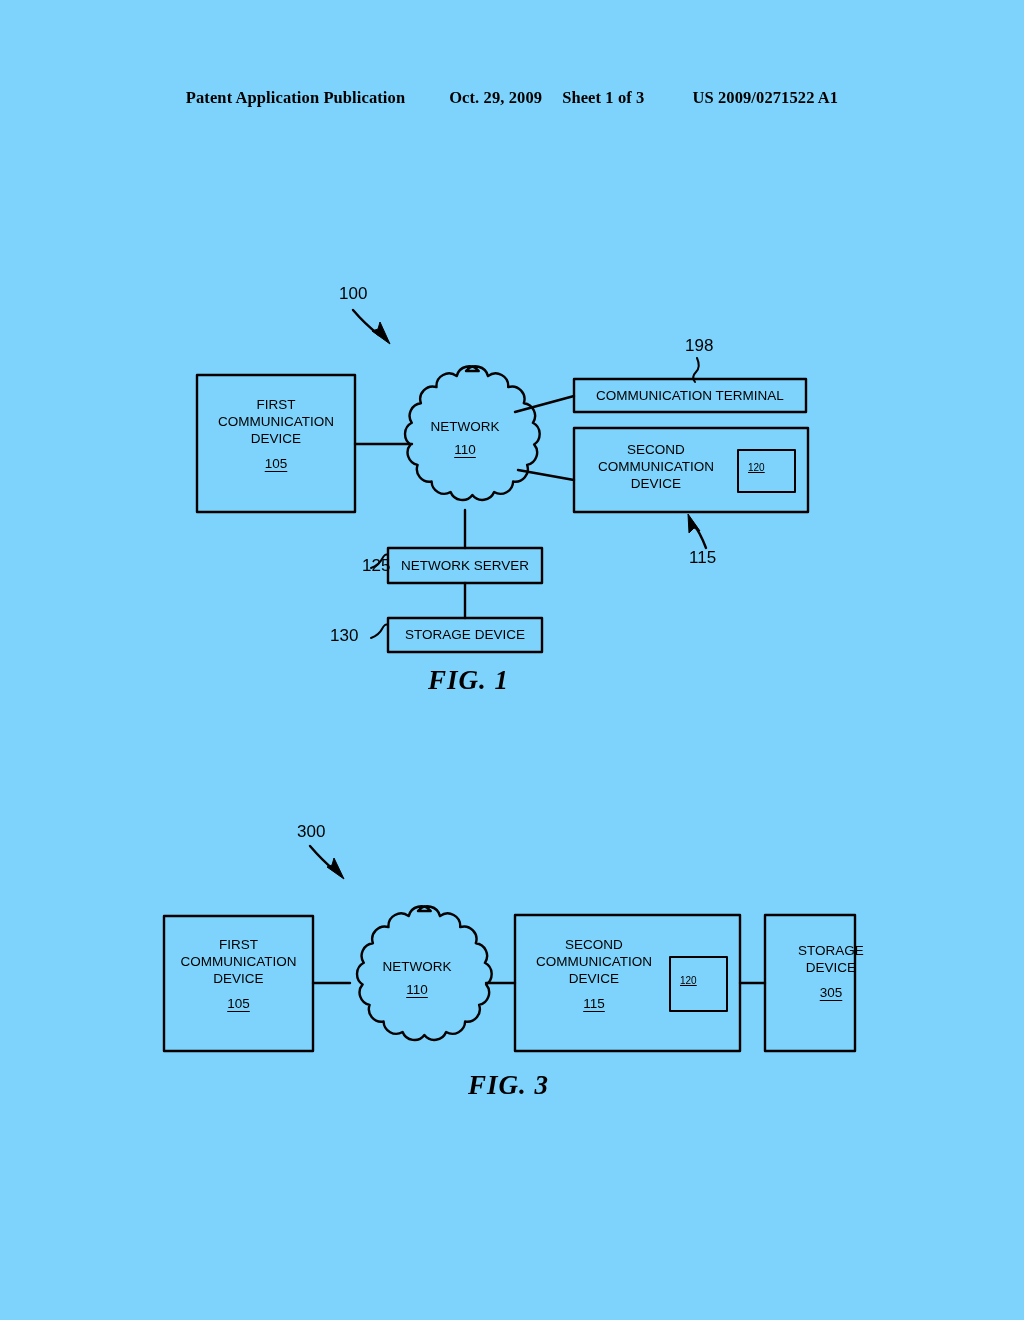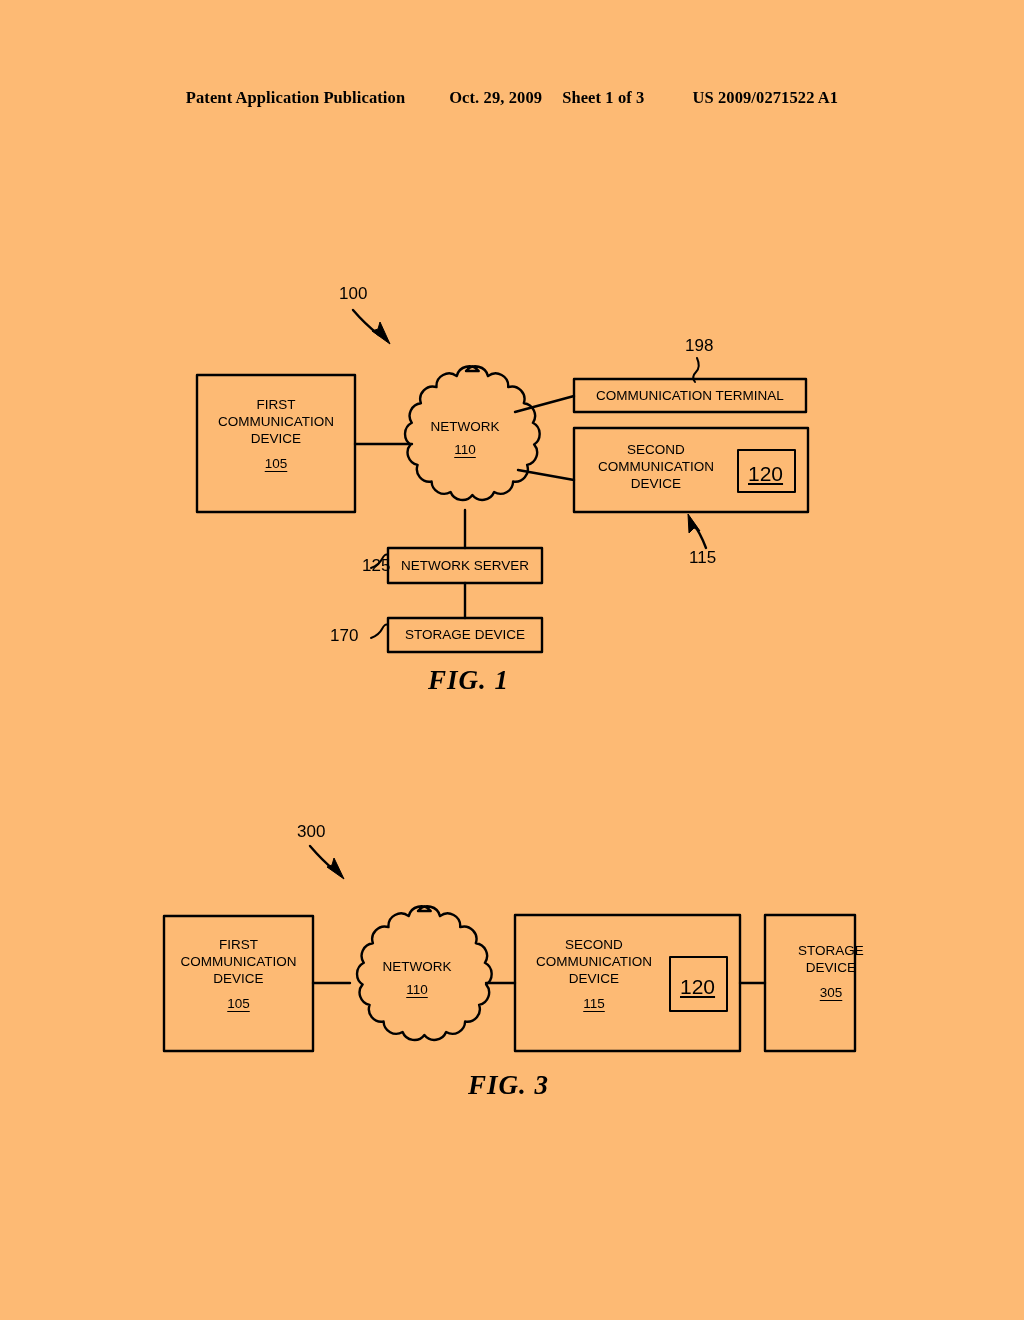--- a/index.html
+++ b/index.html
@@ -4,21 +4,21 @@
 <style>
   html, body {
     margin: 0;
     padding: 0;
     background: #ffffff;
   }
   #page {
     position: relative;
     width: 1024px;
     height: 1320px;
-    background: #fdba74;
+    background: #7dd3fc;
     overflow: hidden;
     font-family: "Liberation Sans", sans-serif;
   }
 
   
   #header {
     position: absolute;
     left: 0;
     top: 88px;
     width: 1024px;
@@ -80,21 +80,21 @@
     font-style: italic;
     font-size: 27px;
     letter-spacing: 1px;
     white-space: nowrap;
     font-weight: bold;
   }
   .numbox-txt {
     position: absolute;
     color: #000000;
     font-family: "Liberation Sans", sans-serif;
-    font-size: 21px;
+    font-size: 10px;
     white-space: nowrap;
   }
 </style>
 </head>
 <body>
 
 <div id="page">
 
   <div id="header">
     <span class="h-pub">Patent Application Publication</span>
@@ -198,21 +198,21 @@
   <div class="ref" style="left:689px; top:548px;">115</div>
 
   <div class="lbl" style="left:388px; top:557px; width:154px;">
     <span>NETWORK SERVER</span>
   </div>
   <div class="ref" style="left:330px; top:556px;margin-left:32px;">125</div>
 
   <div class="lbl" style="left:388px; top:626px; width:154px;">
     <span>STORAGE DEVICE</span>
   </div>
-  <div class="ref" style="left:330px; top:626px;">170</div>
+  <div class="ref" style="left:330px; top:626px;">130</div>
 
   <div class="fignum" style="left:428px; top:665px;">FIG. 1</div>
 
   <svg class="fig-svg" viewBox="0 0 1024 1320" xmlns="http://www.w3.org/2000/svg">
     <g fill="none" stroke="#000000" stroke-width="2.4" stroke-linecap="round" stroke-linejoin="round">
 
       <line x1="313" y1="983" x2="350" y2="983"></line>
 
       <line x1="486" y1="983" x2="515" y2="983"></line>
 

